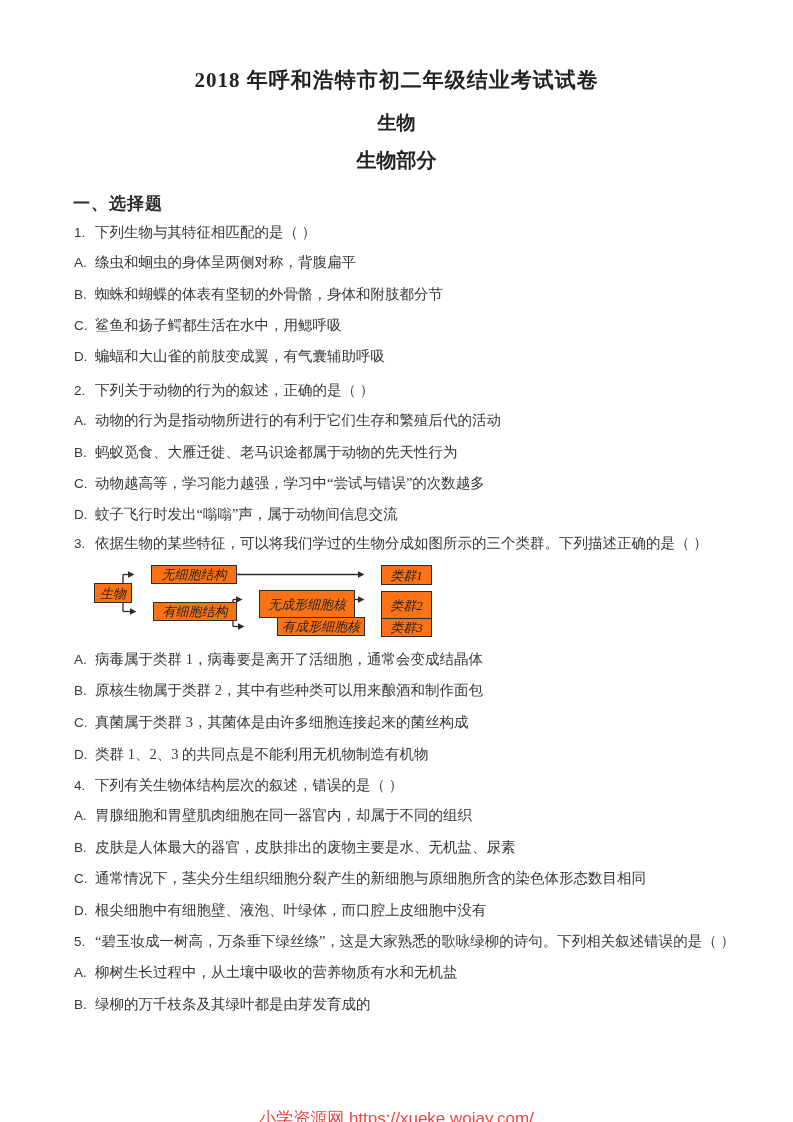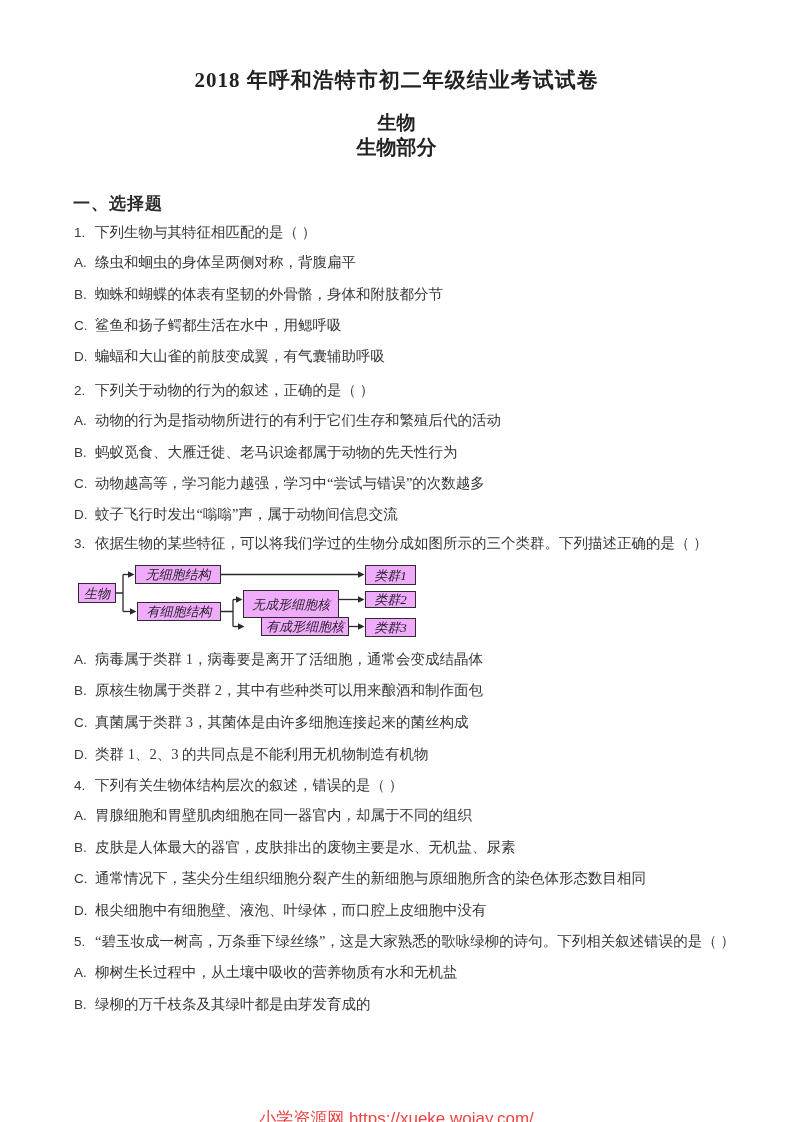--- a/index.html
+++ b/index.html
@@ -3,35 +3,35 @@
 <meta charset="utf-8">
 <style>
   html,body{margin:0;padding:0;background:#ffffff;}
   .page{
     position:relative;width:793px;height:1122px;background:#ffffff;overflow:hidden;
     color:#363636;font-family:"Liberation Serif","DejaVu Serif",serif;
   }
   .center{position:absolute;left:0;width:793px;text-align:center;white-space:nowrap;}
   .title{top:66px;font-size:21px;font-weight:bold;color:#222222;letter-spacing:1px;}
   .subject{top:110px;font-size:19px;font-weight:bold;color:#222222;}
-  .sectionname{top:134px;font-size:20px;font-weight:bold;color:#222222;text-align:center;}
+  .sectionname{top:147px;font-size:20px;font-weight:bold;color:#222222;text-align:center;}
   .heading{
     position:absolute;left:73px;top:192px;font-size:17px;font-weight:bold;color:#2b2b2b;
     font-family:Liberation Serif, serif;letter-spacing:1px;
   }
   .line{position:absolute;left:74px;white-space:nowrap;font-size:14.5px;line-height:20px;color:#363636;}
   .num{
     display:inline-block;min-width:21px;
     font-family:"Liberation Sans","DejaVu Sans",sans-serif;font-size:13.5px;color:#3a3a3a;
   }
   .diagram{position:absolute;left:75px;top:562px;width:345px;height:82px;}
   .db{
-    position:absolute;border:1.4px solid #2c2c2c;box-sizing:border-box;background:#f0abfc;
+    position:absolute;border:1.4px solid #2c2c2c;box-sizing:border-box;background:#f97316;
     display:flex;align-items:center;justify-content:center;
-    font-style:italic;font-size:13px;line-height:13px;color:#1f1f1f;white-space:nowrap;
+    font-style:italic;font-size:13px;line-height:13px;color:#1f1f1f;white-space:nowrap;margin-left:16px;
   }
   .conn{position:absolute;left:0;top:0;}
   .footer{
     position:absolute;left:0;top:1062px;width:793px;text-align:center;
     font-size:17px;color:#ef4444;font-family:"Liberation Sans","DejaVu Sans",sans-serif;margin-top:45px;
   }
 </style>
 </head>
 <body>
 
@@ -73,21 +73,21 @@
       <path d="M158,64.5 H163" stroke="#2b2b2b" stroke-width="1.3" fill="none" marker-end="url(#arr)"></path>
       <path d="M264,37.5 H283" stroke="#2b2b2b" stroke-width="1.3" fill="none" marker-end="url(#arr)"></path>
       <path d="M266,64.5 H283" stroke="#2b2b2b" stroke-width="1.3" fill="none" marker-end="url(#arr)"></path>
     </svg>
     <div class="db" style="left:3px;top:21px;width:38px;height:20px">生物</div>
     <div class="db" style="left:60px;top:3px;width:86px;height:19px">无细胞结构</div>
     <div class="db" style="left:62px;top:40px;width:84px;height:19px">有细胞结构</div>
     <div class="db" style="left:168px;top:28px;width:96px;height:28px">无成形细胞核</div>
     <div class="db" style="left:186px;top:55px;width:88px;height:19px">有成形细胞核</div>
     <div class="db" style="left:290px;top:3px;width:51px;height:20px">类群1</div>
-    <div class="db" style="left:290px;top:29px;width:51px;height:17px">类群2</div>
+    <div class="db" style="left:290px;top:29px;width:51px;height:28px">类群2</div>
     <div class="db" style="left:290px;top:56px;width:51px;height:19px">类群3</div>
   </div>
 
   <div class="line" style="top:649px"><span class="num">A.</span><span>病毒属于类群 1，病毒要是离开了活细胞，通常会变成结晶体</span></div>
   <div class="line" style="top:680px"><span class="num">B.</span><span>原核生物属于类群 2，其中有些种类可以用来酿酒和制作面包</span></div>
   <div class="line" style="top:712px"><span class="num">C.</span><span>真菌属于类群 3，其菌体是由许多细胞连接起来的菌丝构成</span></div>
   <div class="line" style="top:744px"><span class="num">D.</span><span>类群 1、2、3 的共同点是不能利用无机物制造有机物</span></div>
 
   <div class="line" style="top:775px"><span class="num">4.</span><span>下列有关生物体结构层次的叙述，错误的是（      ）</span></div>
   <div class="line" style="top:805px"><span class="num">A.</span><span>胃腺细胞和胃壁肌肉细胞在同一器官内，却属于不同的组织</span></div>

